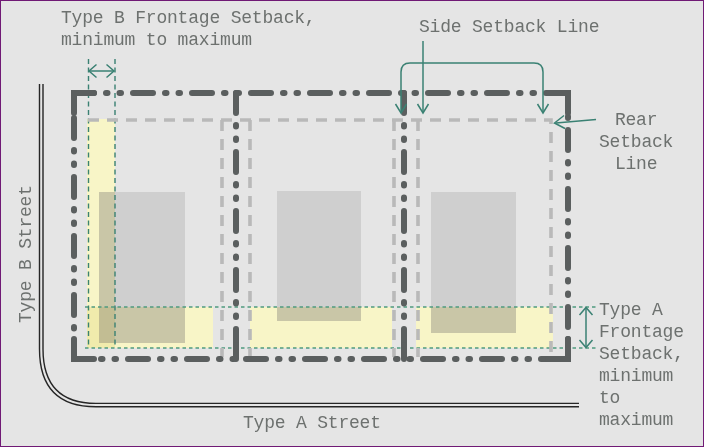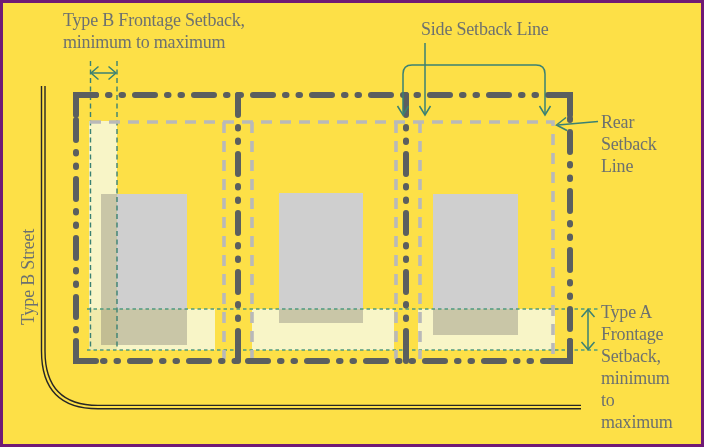--- a/index.html
+++ b/index.html
@@ -1,23 +1,23 @@
 <!DOCTYPE html>
 <html><head>
 <meta charset="utf-8">
 <style>
   html,body{margin:0;padding:0;background:#fff;}
   .frame{
     position:relative;
     width:704px;height:447px;
-    background:#fde047;
-    border:3px solid #701a75;
+    background:#e5e5e5;
+    border:1px solid #701a75;
     box-sizing:border-box;
     overflow:hidden;
-    font-family:Liberation Serif, serif;
+    font-family:Liberation Mono, monospace;
   }
   .frame svg{position:absolute;left:0;top:0;}
   .lbl{
     position:absolute;
     font-size:18px;
     line-height:22px;
     color:#6d716f;
     white-space:pre-line;
     letter-spacing:-0.2px;
   }
@@ -116,26 +116,27 @@
         <path d="M 578.5 339 L 585 346.5 L 591.5 339"></path>
       </g>
     </g>
   </svg>
 
   <div class="lbl" style="left:60px;top:6px;">Type B Frontage Setback,
 minimum to maximum</div>
 
   <div class="lbl" style="left:418px;top:15px;">Side Setback Line</div>
 
-  <div class="lbl" style="left:598px;top:108px;">Rear
+  <div class="lbl" style="left:598px;top:108px;text-align:center;">Rear
 Setback
 Line</div>
 
   <div class="lbl" style="left:598px;top:298px;">Type A
 Frontage
 Setback,
 minimum
 to
 maximum</div>
 
   <div class="lbl lbl-rot" style="left:14px;top:322px;">Type B Street</div>
 
+  <div class="lbl" style="left:242px;top:411px;">Type A Street</div>
 </div>
 
 </body></html>

